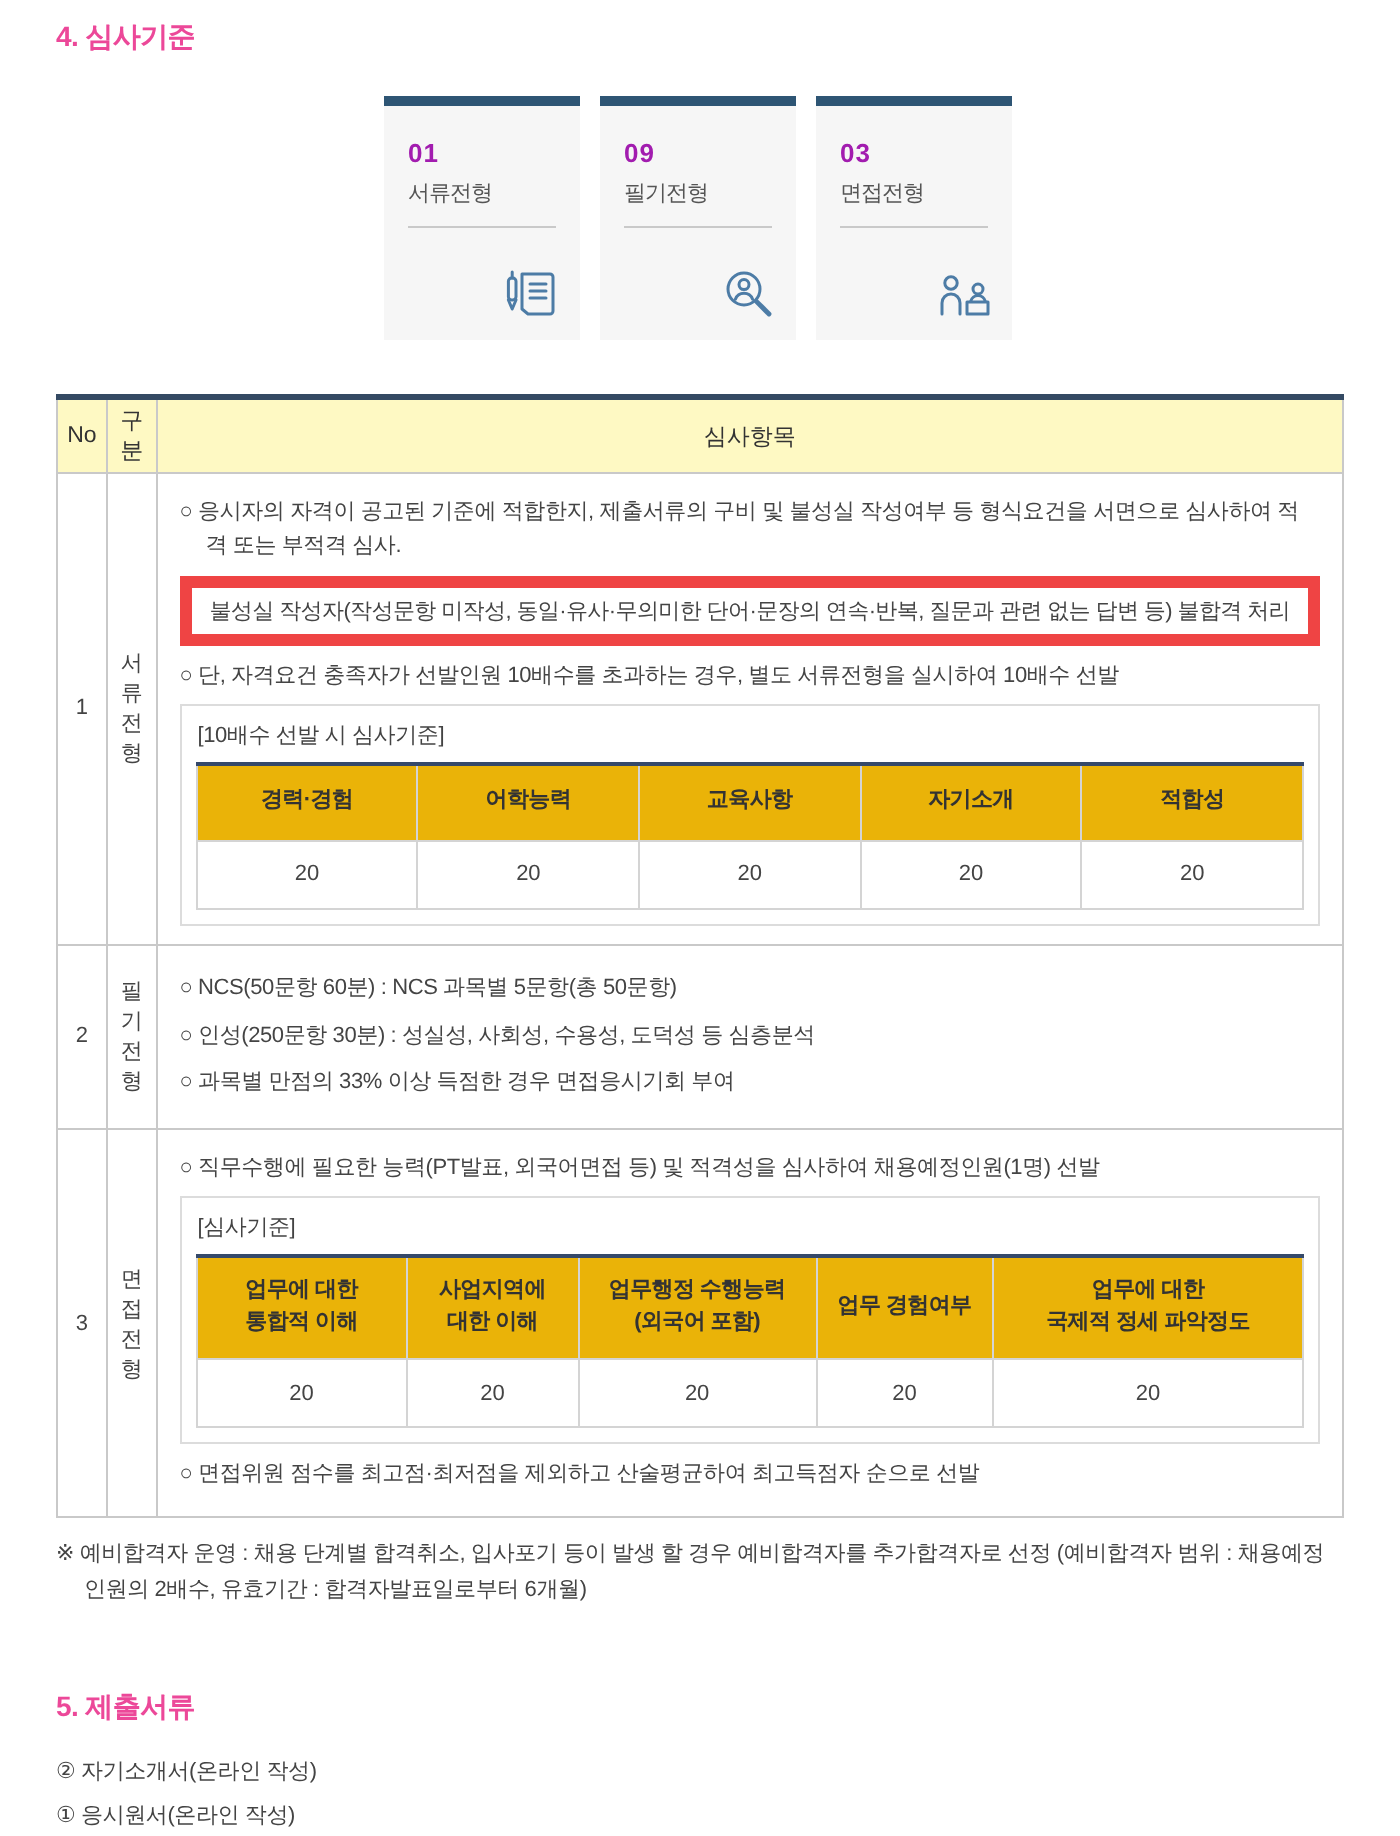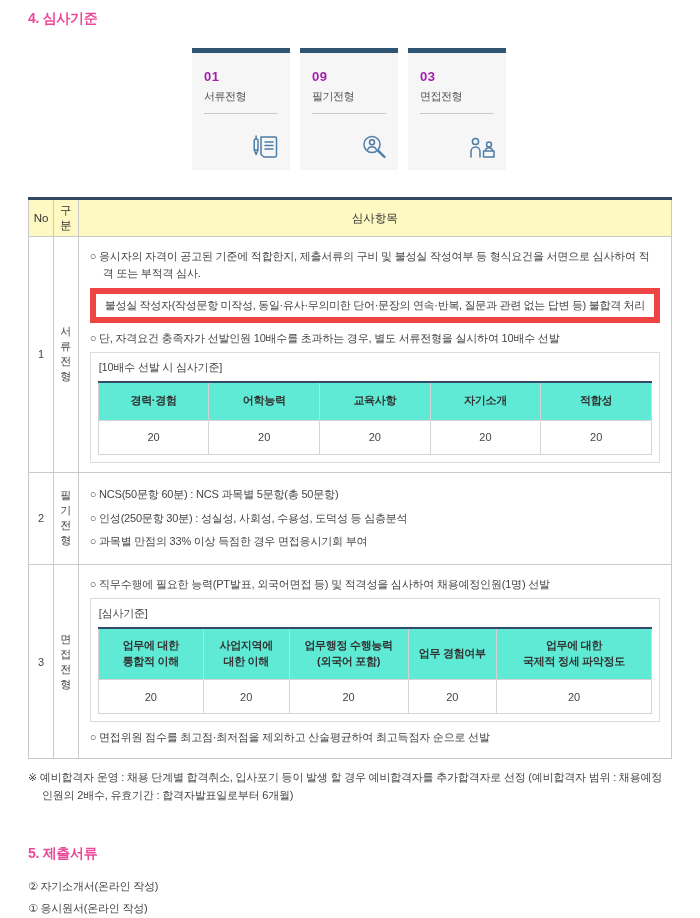--- a/index.html
+++ b/index.html
@@ -34,21 +34,21 @@
 
   .bullet { margin:3px 0; line-height:1.55; text-indent:-13px; padding-left:13px; letter-spacing:-0.2px; }
   .oneline { white-space:nowrap; overflow:hidden; }
 
   .warning-box { border:6px solid #ef4444; padding:4px 9px; margin:6px 0 7px 0; white-space:nowrap; overflow:hidden; letter-spacing:-0.3px; }
 
   .inner-wrap { border:1px solid #dcdcdc; padding:5px 7px 7px 7px; margin-top:5px; }
   .inner-label { margin:2px 0 6px 1px; letter-spacing:-0.2px; }
 
   .score-table { width:100%; border-collapse:collapse; border-top:2px solid #35496a; text-align:center; }
-  .score-table th { background:#5eead4; border:1px solid #d4d4d4; font-weight:bold; color:#333;
+  .score-table th { background:#eab308; border:1px solid #d4d4d4; font-weight:bold; color:#333;
                     white-space:pre-line; font-size:11px; padding:9px 2px; line-height:1.45; letter-spacing:-0.3px; }
   .score-table td { border:1px solid #d4d4d4; height:34px; color:#444; }
 
   .footnote { margin:9px 0 0 0; line-height:1.65; text-indent:-14px; padding-left:14px; letter-spacing:-0.2px; }
 
   
   .sec5 { margin-top:40px; }
   .doc-list { margin:12px 0 0 0; padding:0; list-style:none; }
   .doc-list li { line-height:2.0; letter-spacing:-0.2px; white-space:nowrap; overflow:hidden; }
 </style>

